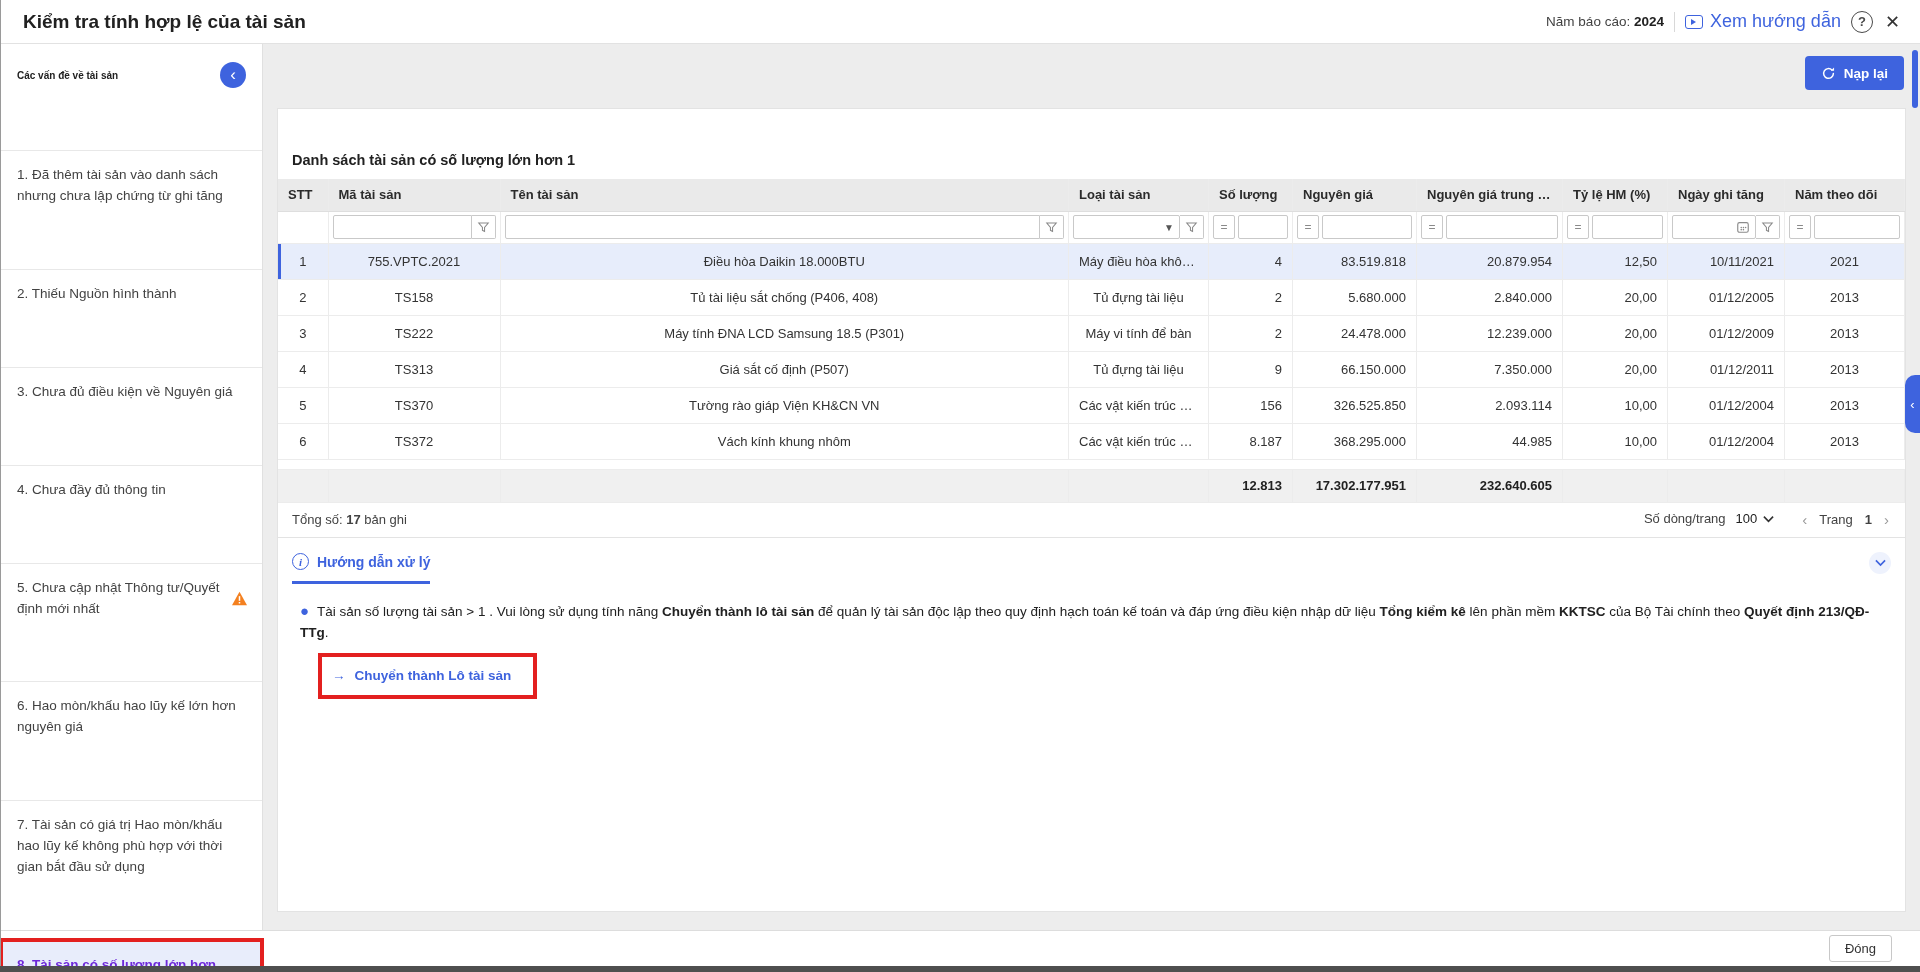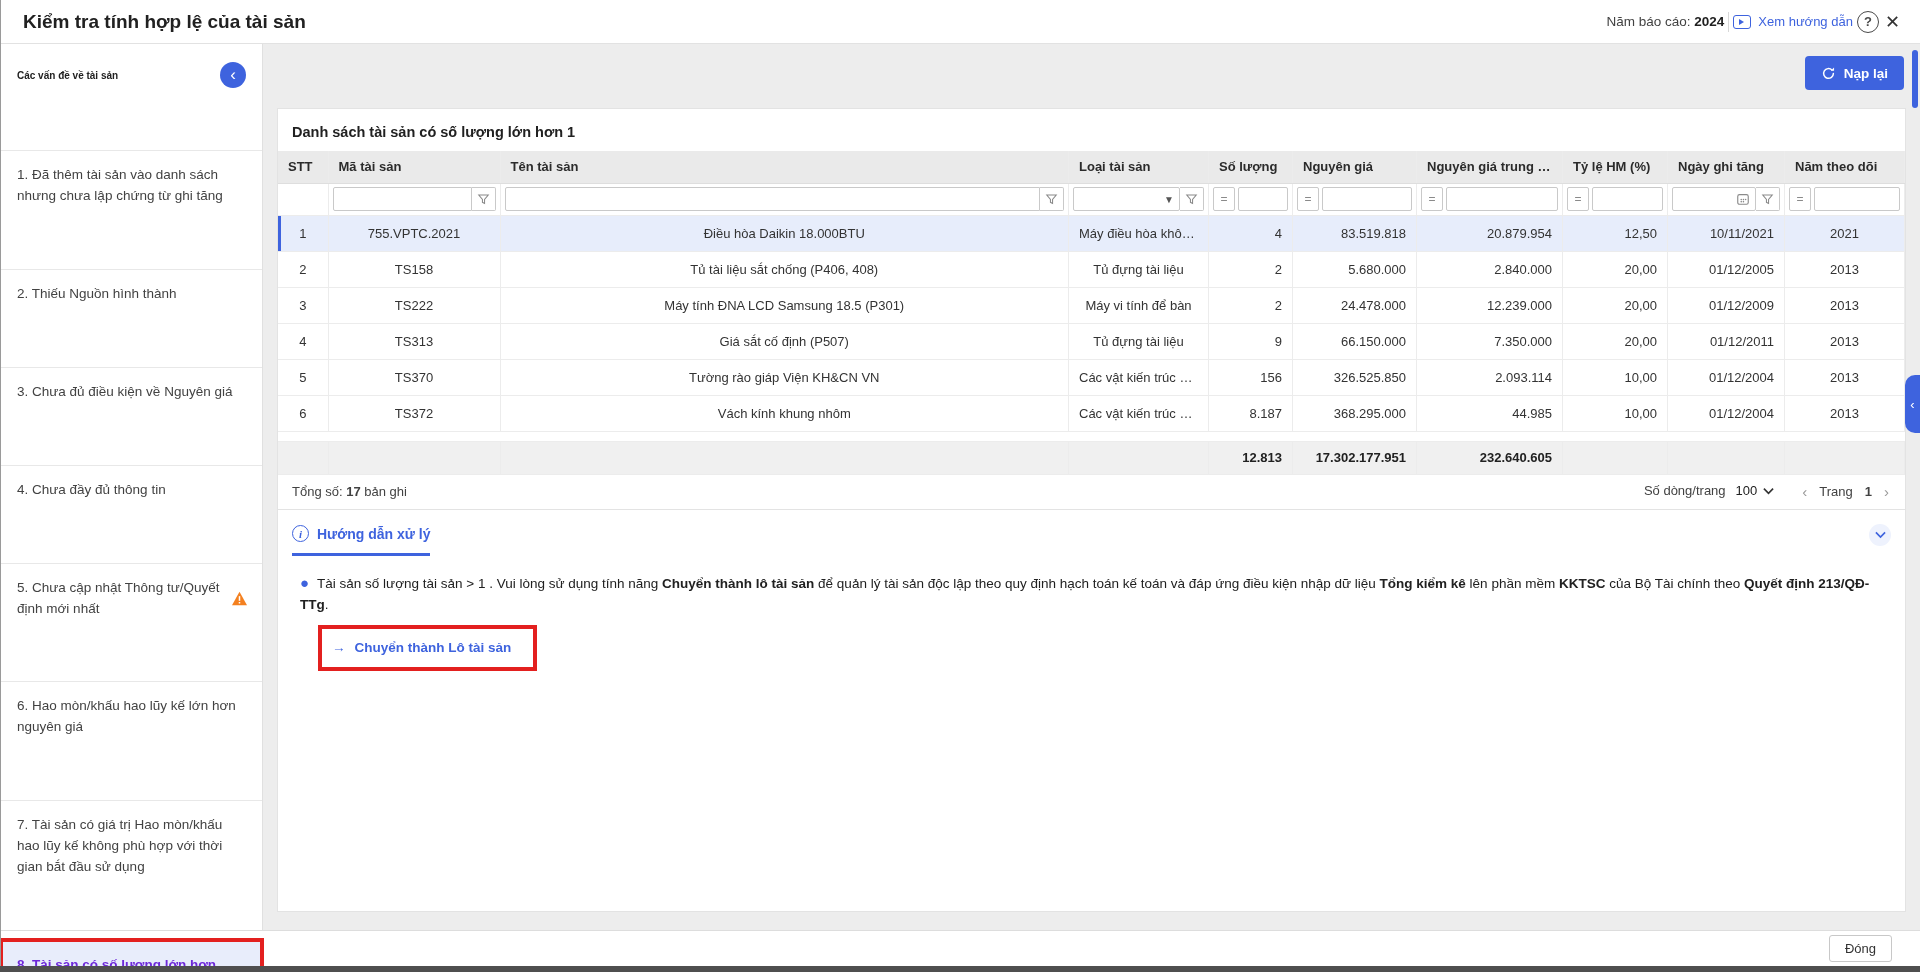--- a/index.html
+++ b/index.html
@@ -2,25 +2,25 @@
 <html><head>
 <meta charset="utf-8">
 <style>
   * { box-sizing: border-box; margin: 0; padding: 0; }
   html,body { width: 1920px; height: 972px; background:#4f4f4f; font-family:"Liberation Sans","DejaVu Sans",sans-serif; }
   .window { position:absolute; top:0; left:0; width:1920px; height:966px; background:#fff; display:flex; flex-direction:column; overflow:hidden; border-left:1px solid #9a9a9a; }
 
   
   .topbar { height:44px; flex:0 0 44px; background:#fff; border-bottom:1px solid #e2e2e2; display:flex; align-items:center; padding:0 18px 0 22px; }
   .topbar-title { font-size:19px; font-weight:700; color:#212121; }
-  .topbar-right { margin-left:auto; display:flex; align-items:center; gap:4px; }
+  .topbar-right { margin-left:auto; display:flex; align-items:center; gap:10px; }
   .report-year { font-size:13.5px; color:#424242; }
   .report-year b { color:#212121; }
   .v-divider { width:1px; height:20px; background:#d8d8d8; }
-  .guide-link { display:flex; align-items:center; gap:7px; color:#3e63de; font-size:13px; cursor:pointer; }
+  .guide-link { display:flex; align-items:center; gap:7px; color:#3e63de; font-size:18px; cursor:pointer; }
   .video-ico { width:18px; height:14px; border:1.5px solid #3e63de; border-radius:3px; position:relative; }
   .video-ico::after { content:""; position:absolute; left:5px; top:3px; border-left:5px solid #3e63de; border-top:3.5px solid transparent; border-bottom:3.5px solid transparent; }
   .help-btn { width:22px; height:22px; border:1.7px solid #4a4a4a; border-radius:50%; color:#4a4a4a; font-size:13px; font-weight:700; display:flex; align-items:center; justify-content:center; cursor:pointer; }
   .close-btn { font-size:18px; color:#333; cursor:pointer; padding:0 2px; }
 
   
   .body-row { flex:1; display:flex; min-height:0; }
 
   
   .sidebar { width:262px; flex:0 0 262px; background:#fff; border-right:1px solid #e0e0e0; position:relative; }
@@ -32,21 +32,21 @@
   .side-item.selected { background:#e8edfb; color:#6d28d9;font-weight:bold; }
   .side-item.annotated { outline:4px solid #e3201f; outline-offset:-2px; }
   .warn-ico { flex:0 0 auto; }
 
   
   .main { flex:1; background:#ededed; position:relative; display:flex; flex-direction:column; min-width:0; }
   .main-toolbar { height:64px; flex:0 0 64px; display:flex; align-items:flex-start; justify-content:flex-end; padding:12px 16px 0 16px; }
   .reload-btn { background:#3e63de; color:#fff; border:none; border-radius:4px; height:34px; padding:0 16px; font-size:13.5px; font-weight:700; display:flex; align-items:center; gap:8px; cursor:pointer; font-family:inherit; }
 
   .card { flex:1; margin:0 14px 18px 14px; background:#fff; border:1px solid #e3e3e3; display:flex; flex-direction:column; min-height:0; }
-  .card-title { font-size:14.5px; font-weight:700; color:#212121; padding:15px 14px 11px 14px; }
+  .card-title { font-size:14.5px; font-weight:700; color:#212121; padding:15px 14px 11px 14px;margin-top:28px; }
 
   
   table.assets { width:100%; border-collapse:collapse; table-layout:fixed; font-size:13px; color:#333; }
   table.assets th, table.assets td { border-right:1px solid #ececec; border-bottom:1px solid #ececec; padding:0 10px; height:36px; overflow:hidden; white-space:nowrap; text-overflow:ellipsis; }
   table.assets thead th { background:#eaeaea; border-bottom:1px solid #dedede; height:32px; font-weight:700; color:#2b2b2b; text-align:left; }
   table.assets tr.filter-row td { height:32px; padding:0 4px; background:#fff; }
   .a-c { text-align:center; } .a-r { text-align:right; } .a-l { text-align:center; }
   th.a-r { text-align:right; } th.a-c { text-align:center; }
   tr.row-selected td { background:#e7edfb; }
   tr.row-selected td:first-child { box-shadow:inset 3px 0 0 #3e63de; }

